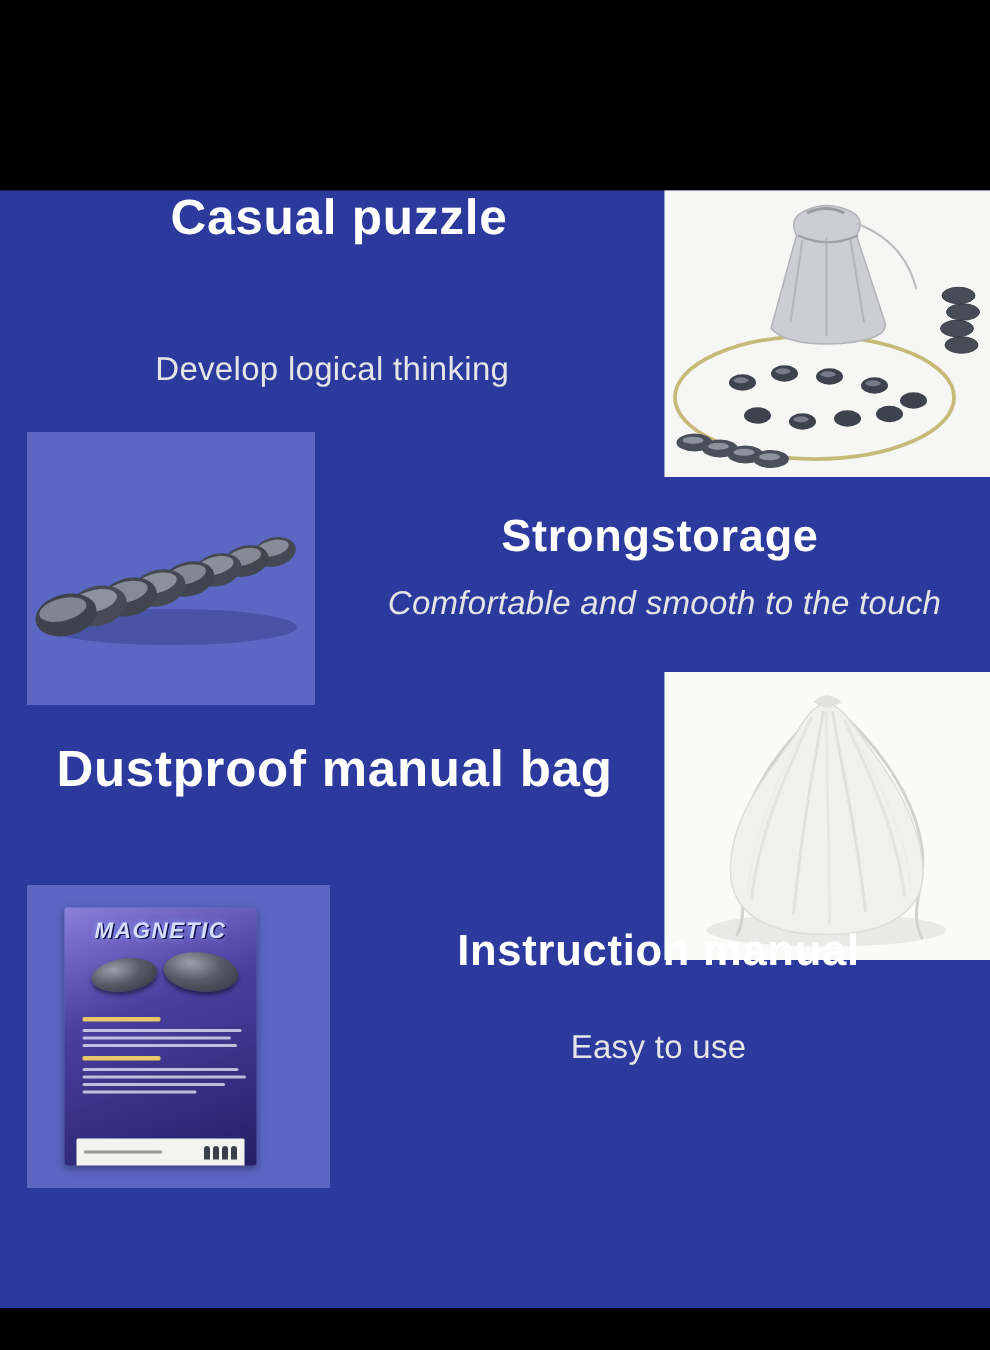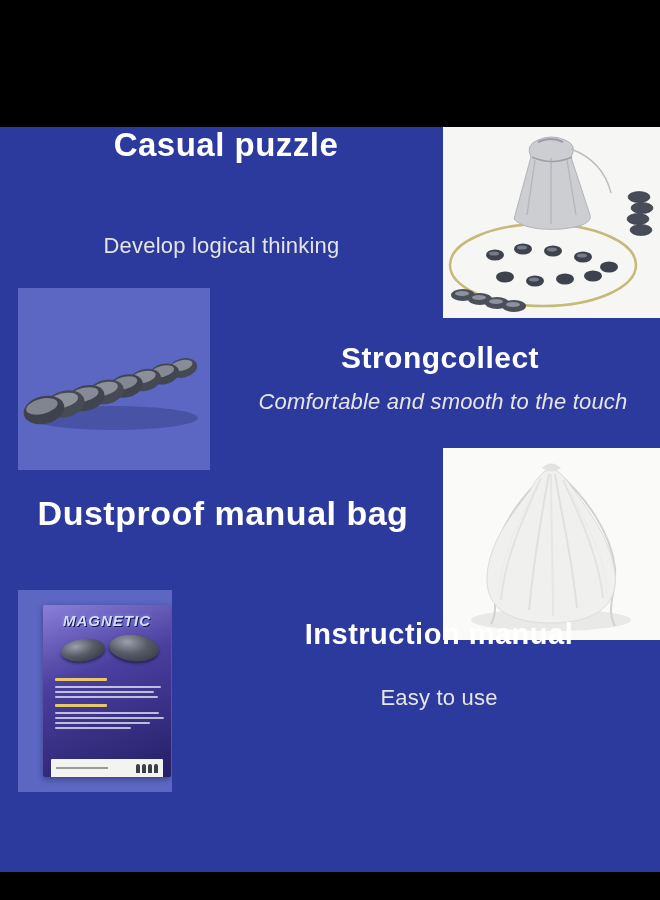--- a/index.html
+++ b/index.html
@@ -39,21 +39,21 @@
 
   .h-magnets  { left:230px; top:214px; width:420px; font-size:30px;
                 display:flex; justify-content:center; text-align:left; }
   .s-magnets  { left:224px; top:262px; width:438px; font-size:22px;font-style:italic; }
 
   .h-bag      { left:0;   top:368px; width:446px; font-size:34px; }
   .s-bag      { left:0;   top:420px; width:446px; font-size:22px; }
 
   .photo-bag  { left:443px; top:321px; width:217px; height:192px; }
 
-  .panel-manual { left:18px; top:463px; width:154px; height:202px;padding-left:48px; }
+  .panel-manual { left:18px; top:463px; width:202px; height:202px;padding-left:48px; }
 
   .h-manual   { left:218px; top:492px; width:442px; font-size:29px; }
   .s-manual   { left:218px; top:558px; width:442px; font-size:22px; }
 
   
   .manual-card {
     position:absolute; left:25px; top:15px; width:128px; height:172px;
     background:linear-gradient(160deg,#8a7fd8 0%,#4b3fa0 38%,#241f66 100%);
     border-radius:2px; padding:7px 8px 0 8px;
     display:flex; flex-direction:column;
@@ -182,21 +182,21 @@
           <g transform="translate(26,122) rotate(-14) scale(1.15)">
               <ellipse rx="18" ry="12" fill="#3d424c"></ellipse>
               <ellipse cx="-1" cy="-3.5" rx="14" ry="6.5" fill="#80858f"></ellipse>
             </g>
         </g>
       </svg>
     </div>
 
     <div class="heading h-magnets">
       <span>Strong</span>
-      <span>collect</span>
+      <span>storage</span>
     </div>
     <div class="subtitle s-magnets">Comfortable and smooth to the touch</div>
 
     <div class="heading h-bag">Dustproof manual bag</div>
 
     <div class="photo-card photo-bag">
       <svg viewBox="0 0 217 192">
         <rect width="217" height="192" fill="#fafaf8"></rect>
         <ellipse cx="108" cy="172" rx="80" ry="11" fill="#e9e9e7"></ellipse>
 

